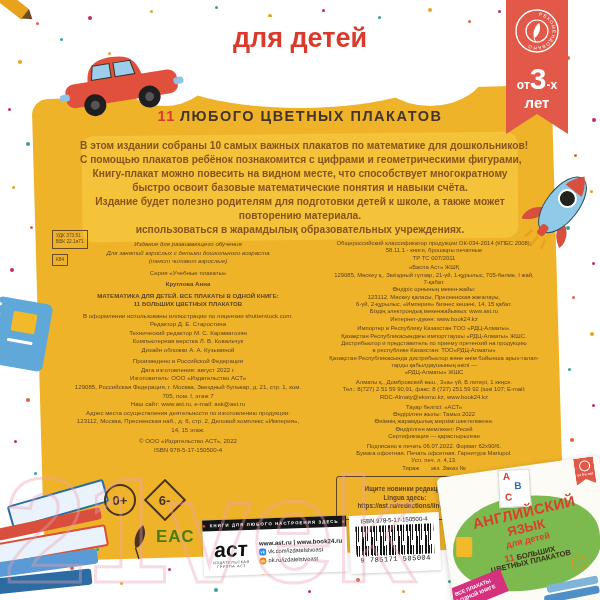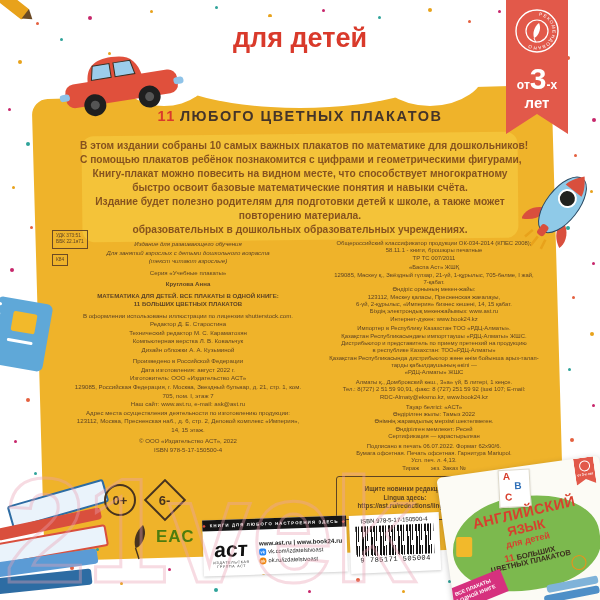--- a/index.html
+++ b/index.html
@@ -170,21 +170,21 @@
     <span class="num">11</span><span>ЛЮБОГО ЦВЕТНЫХ ПЛАКАТОВ</span>
   </div>
 
   <div class="desc">
       <div class="desc-line">В этом издании собраны 10 самых важных плакатов по математике для дошкольников!</div>
       <div class="desc-line">С помощью плакатов ребёнок познакомится с цифрами и геометрическими фигурами,</div>
       <div class="desc-line">Книгу-плакат можно повесить на видном месте, что способствует многократному</div>
       <div class="desc-line">быстро освоит базовые математические понятия и навыки счёта.</div>
       <div class="desc-line">Издание будет полезно родителям для подготовки детей к школе, а также может</div>
       <div class="desc-line">повторению материала.</div>
-      <div class="desc-line">образовательных в дошкольных образовательных учреждениях.</div>
+      <div class="desc-line">использоваться в жарамдылық образовательных учреждениях.</div>
     </div>
 
   <div class="codebox udk">
     <div>УДК 373:51</div>
     <div>ББК 22.1я71</div>
   </div>
   <div class="codebox k84">К84</div>
 
   <div class="col col-left">
     <div class="grp italic">

